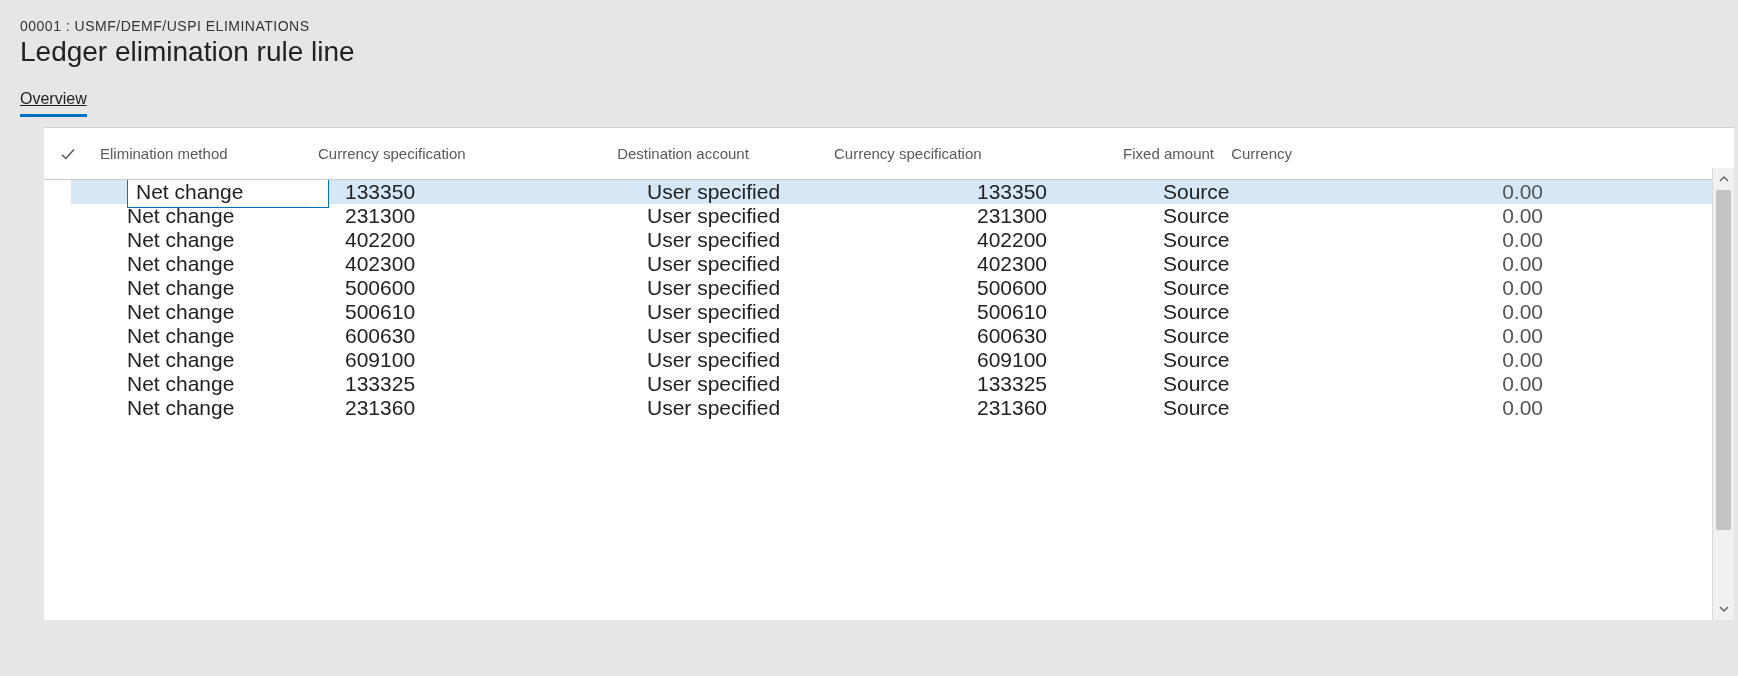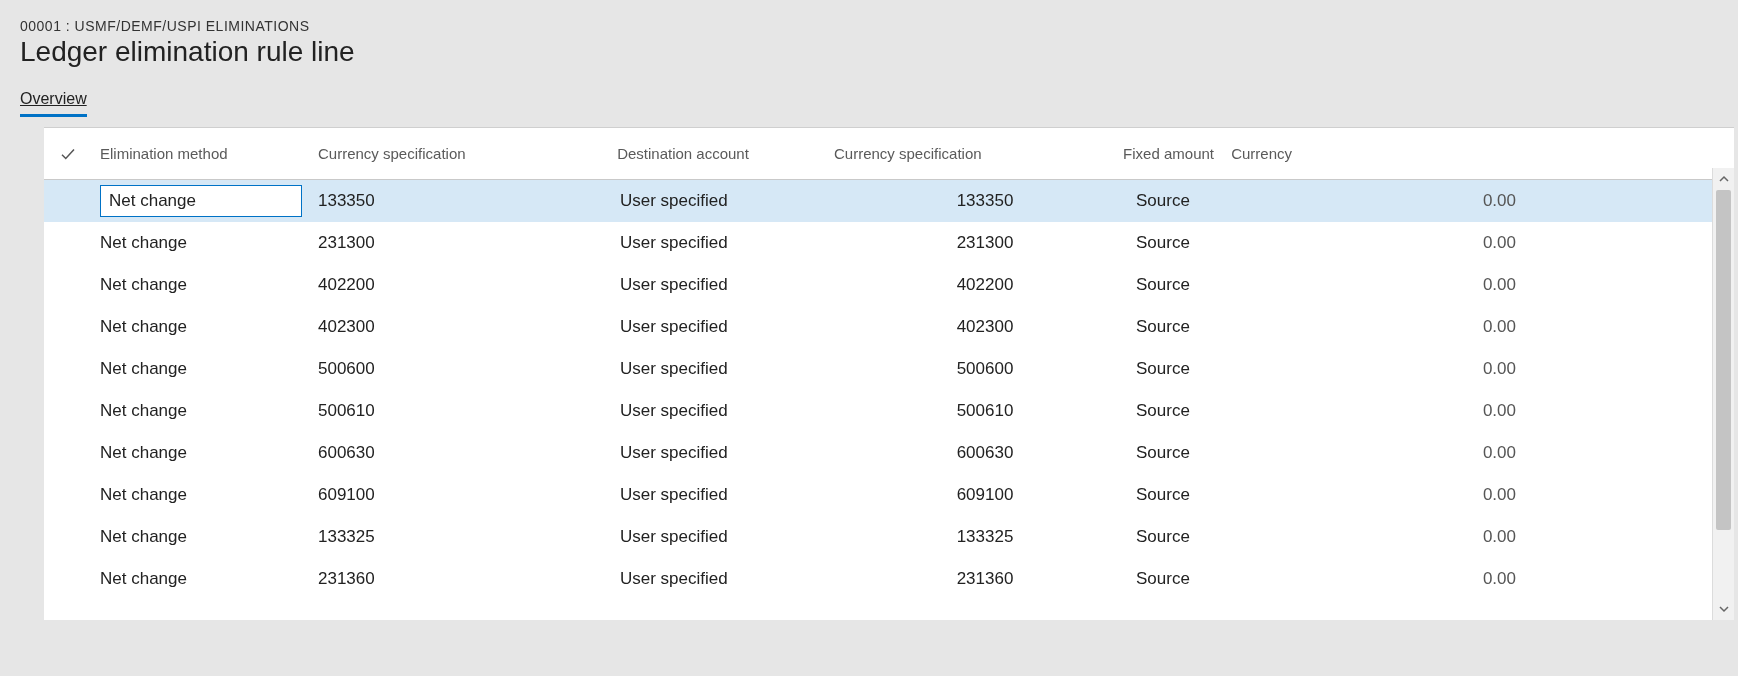--- a/index.html
+++ b/index.html
@@ -61,24 +61,25 @@
     font-size: 15px;
   }
   .grid-body {
     height: 440px;
     overflow: hidden;
     position: relative;
   }
   .row {
     display: flex;
     align-items: center;
-    height: 42px;
-    font-size: 17px;
+    height: 24px;
+    font-size: 21px;
     color: #222;
     border-bottom: 1px solid transparent;
+    margin-left: 27px;
   }
   .row.selected {
     background: #d6e8f6;
   }
   .cell-editor {
     border: 1px solid #0072c6;
     background: #fff;
     height: 32px;
     display: flex;
     align-items: center;

